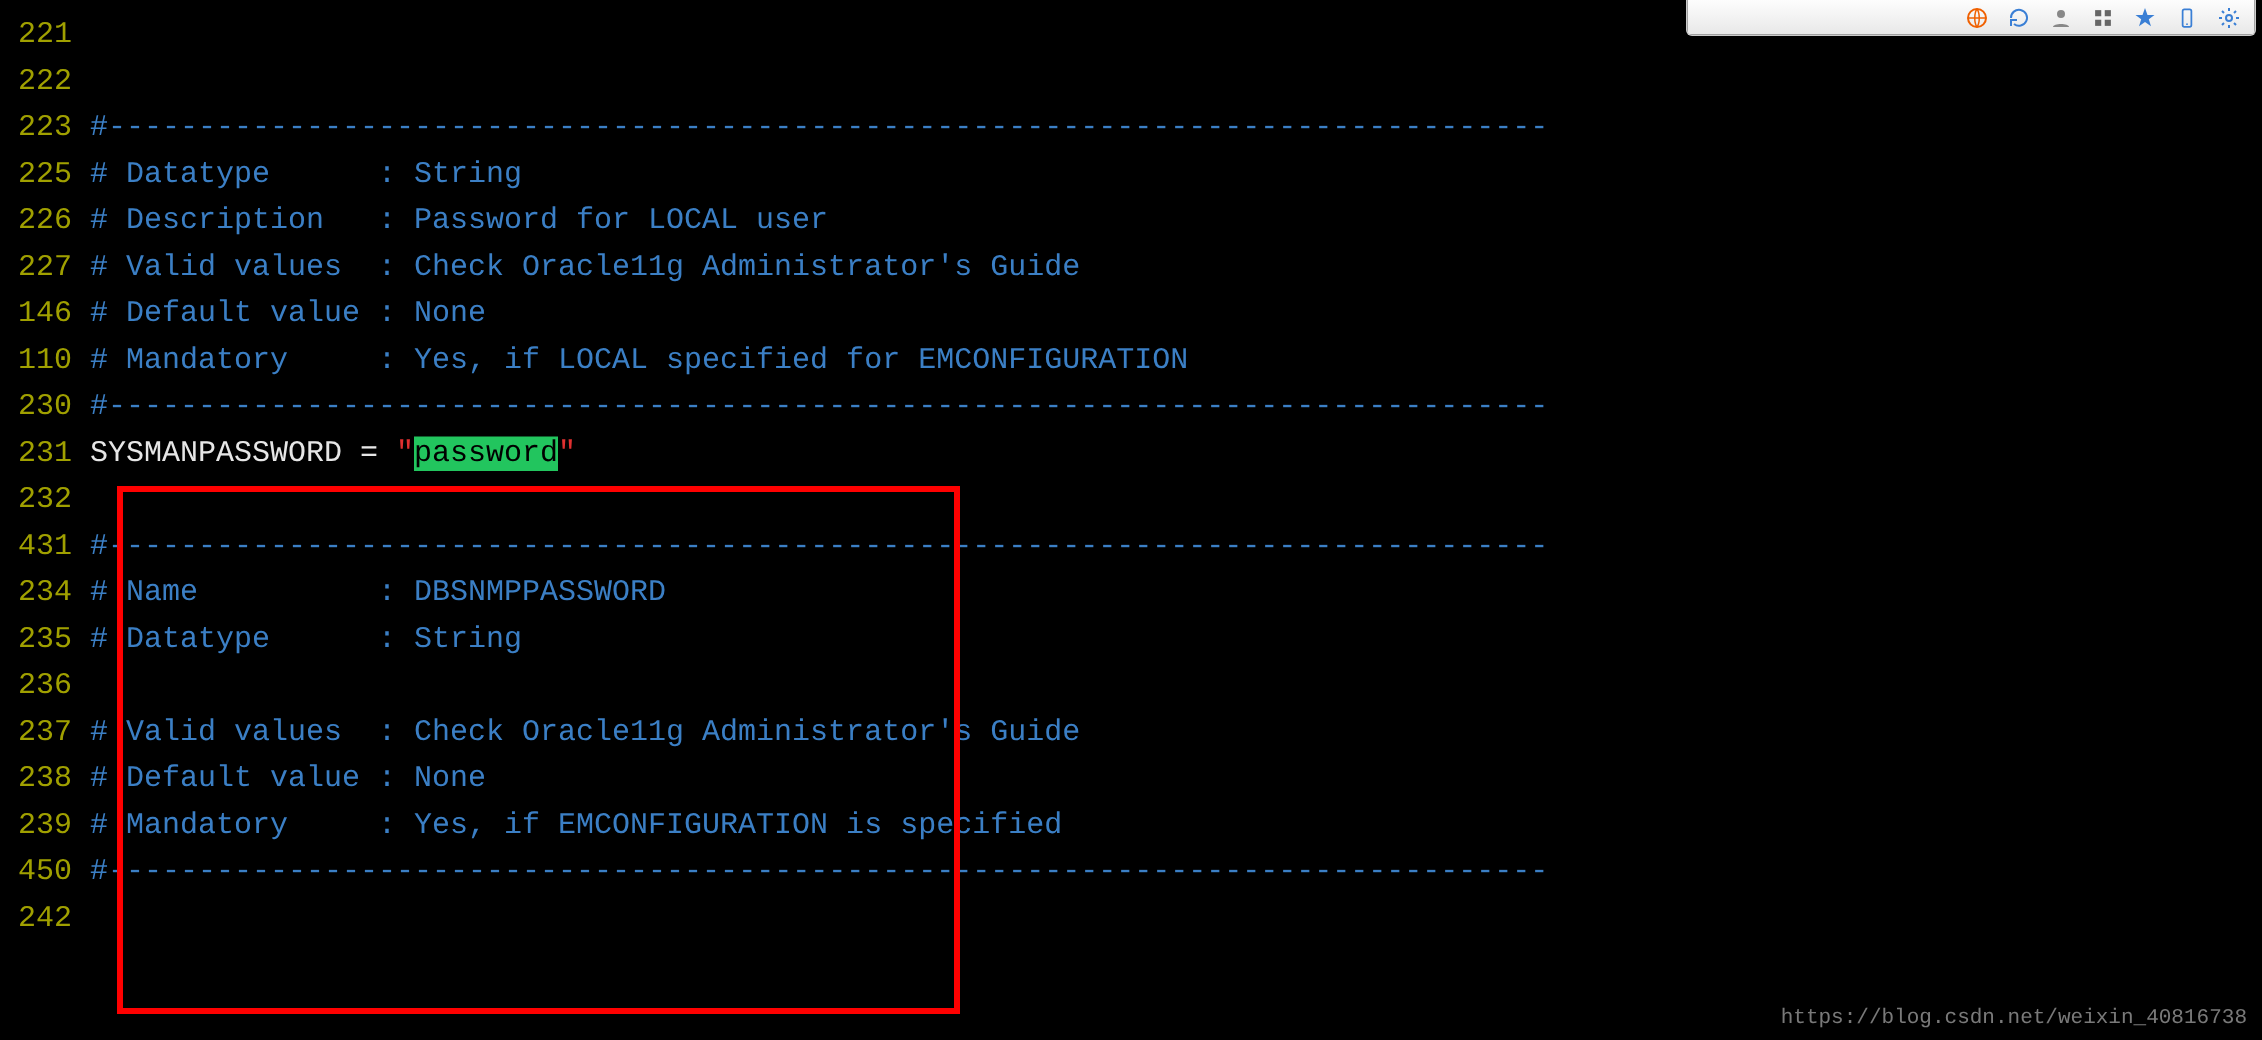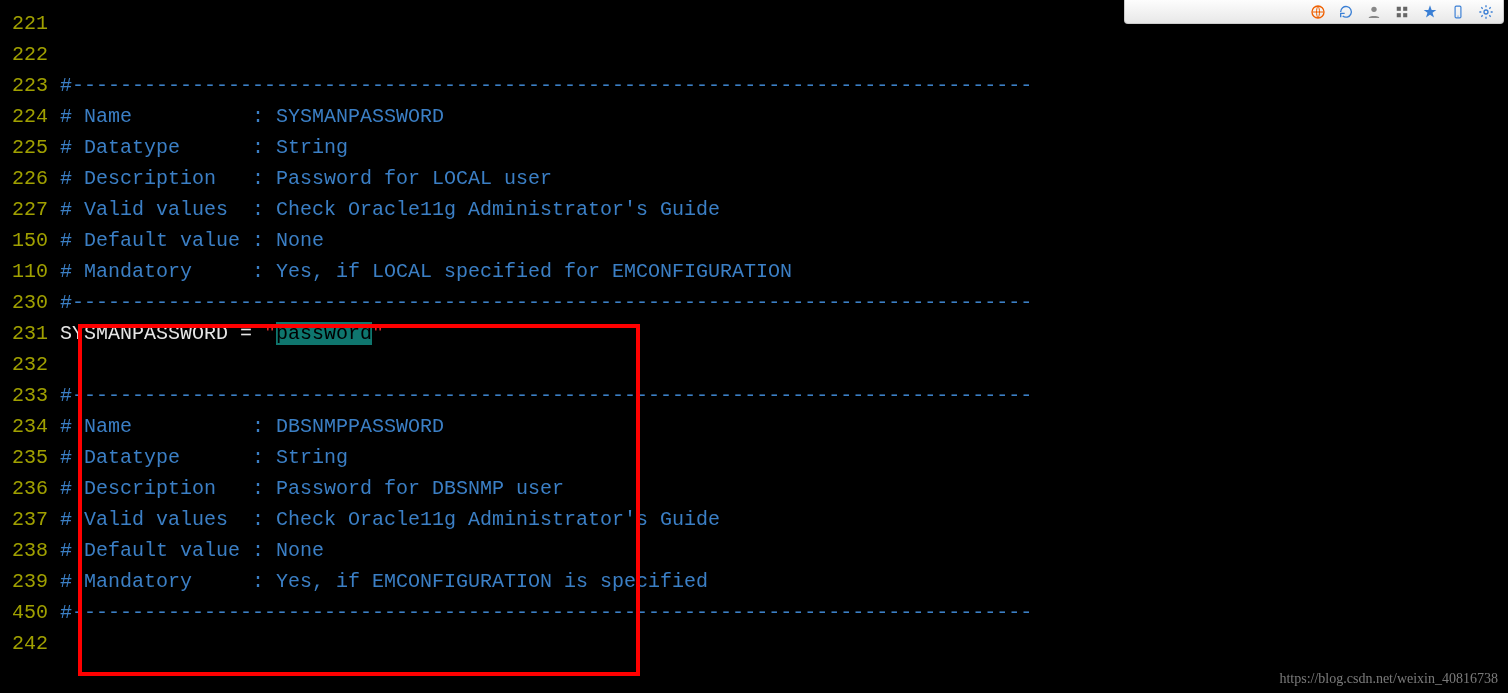--- a/index.html
+++ b/index.html
@@ -25,38 +25,38 @@
       color: #a0a000;
       width: 60px;
       text-align: right;
       padding-right: 12px;
       flex-shrink: 0;
     }
     .code { color: #3b7fc5; }
     .white { color: #e6e6e6; }
     .red { color: #e03030; }
     .hl {
-      background: #0f766e;
+      background: #22c55e;
       color: #000;
     }
     .cursor-d {
       background: #00d000;
       color: #000;
     }
     .red-box {
       position: absolute;
       border: 4px solid #ff0000;
       pointer-events: none;
     }
     .watermark {
       position: absolute;
       bottom: 6px;
       right: 10px;
       color: rgba(220,220,220,0.55);
-      font-family: Liberation Serif, serif;
+      font-family: Liberation Mono, monospace;
       font-size: 14px;
     }
     .toolbar-strip {
       position: absolute;
       top: 0;
       right: 4px;
       width: 380px;
       height: 24px;
       background: linear-gradient(#fdfdfd,#e8e8e8);
       border: 1px solid #ccc;
@@ -116,33 +116,32 @@
         <circle cx="12" cy="12" r="3" fill="none" stroke="#3a7fd5" stroke-width="2"></circle>
         <path d="M12 2v3M12 19v3M2 12h3M19 12h3M5 5l2 2M17 17l2 2M19 5l-2 2M7 17l-2 2" stroke="#3a7fd5" stroke-width="2"></path>
       </svg>
     </span>
 </div>
 
 <div class="editor" id="editor">
     <div class="line"><span class="lineno">221</span><span></span></div>
     <div class="line"><span class="lineno">222</span><span></span></div>
     <div class="line"><span class="lineno">223</span><span><span class="code">#</span><span class="code">--------------------------------------------------------------------------------</span></span></div>
-    <div class="line"><span class="lineno">224</span><span><span class="code"># Name          : SYSMANPASSWORD</span></span></div>
     <div class="line"><span class="lineno">225</span><span><span class="code"># Datatype      : String</span></span></div>
     <div class="line"><span class="lineno">226</span><span><span class="code"># Description   : Password for LOCAL user</span></span></div>
     <div class="line"><span class="lineno">227</span><span><span class="code"># Valid values  : Check Oracle11g Administrator's Guide</span></span></div>
-    <div class="line"><span class="lineno">150</span><span><span class="code"># Default value : None</span></span></div>
+    <div class="line"><span class="lineno">146</span><span><span class="code"># Default value : None</span></span></div>
     <div class="line"><span class="lineno">110</span><span><span class="code"># Mandatory     : Yes, if LOCAL specified for EMCONFIGURATION</span></span></div>
     <div class="line"><span class="lineno">230</span><span><span class="code">#</span><span class="code">--------------------------------------------------------------------------------</span></span></div>
     <div class="line"><span class="lineno">231</span><span><span class="white">SYSMANPASSWORD = </span><span class="red">"</span><span class="hl">password</span><span class="red">"</span></span></div>
     <div class="line"><span class="lineno">232</span><span></span></div>
-    <div class="line"><span class="lineno">233</span><span><span class="code">#</span><span class="code">--------------------------------------------------------------------------------</span></span></div>
+    <div class="line"><span class="lineno">431</span><span><span class="code">#</span><span class="code">--------------------------------------------------------------------------------</span></span></div>
     <div class="line"><span class="lineno">234</span><span><span class="code"># Name          : DBSNMPPASSWORD</span></span></div>
     <div class="line"><span class="lineno">235</span><span><span class="code"># Datatype      : String</span></span></div>
-    <div class="line"><span class="lineno">236</span><span><span class="code"># Description   : Password for DBSNMP user</span></span></div>
+    <div class="line"><span class="lineno">236</span></div>
     <div class="line"><span class="lineno">237</span><span><span class="code"># Valid values  : Check Oracle11g Administrator's Guide</span></span></div>
     <div class="line"><span class="lineno">238</span><span><span class="code"># Default value : None</span></span></div>
     <div class="line"><span class="lineno">239</span><span><span class="code"># Mandatory     : Yes, if EMCONFIGURATION is specified</span></span></div>
     <div class="line"><span class="lineno">450</span><span><span class="code">#</span><span class="code">--------------------------------------------------------------------------------</span></span></div>
     <div class="line"><span class="lineno">242</span><span></span></div>
   </div>
 
 <div class="red-box" id="redbox" style="left: 78px; top: 324px; width: 562px; height: 352px;"></div>
 
 <div class="watermark">https://blog.csdn.net/weixin_40816738</div>

